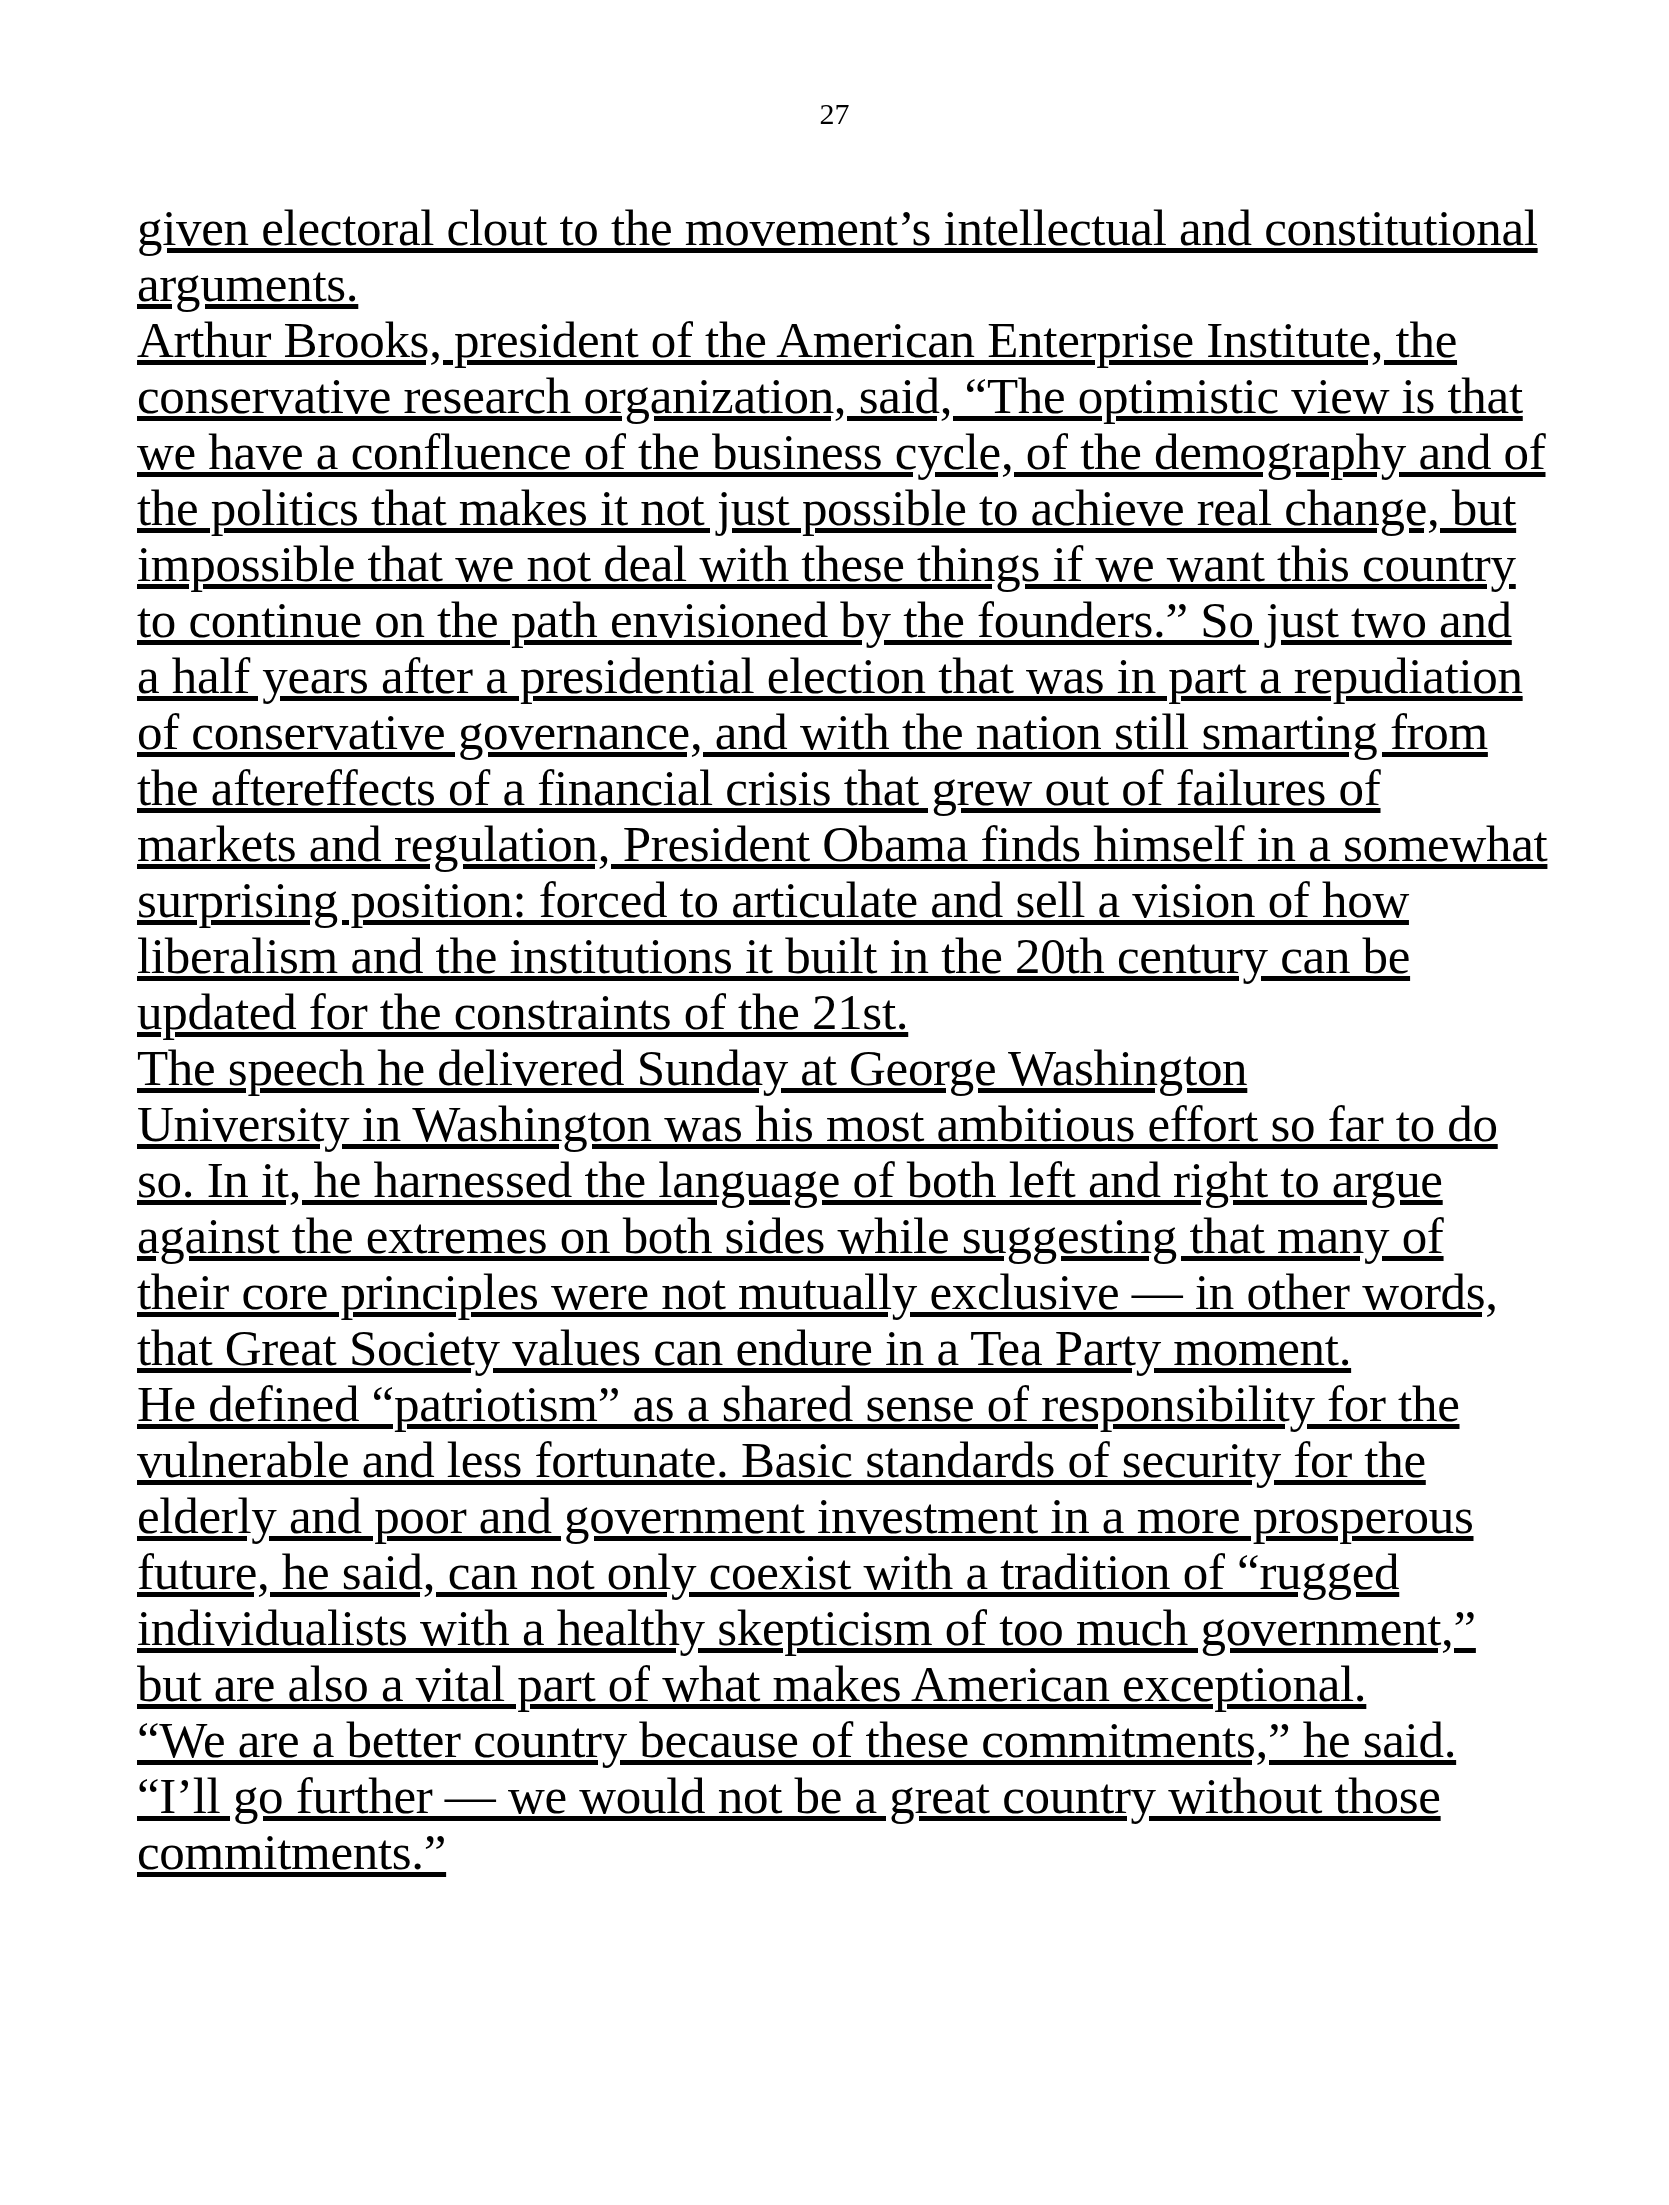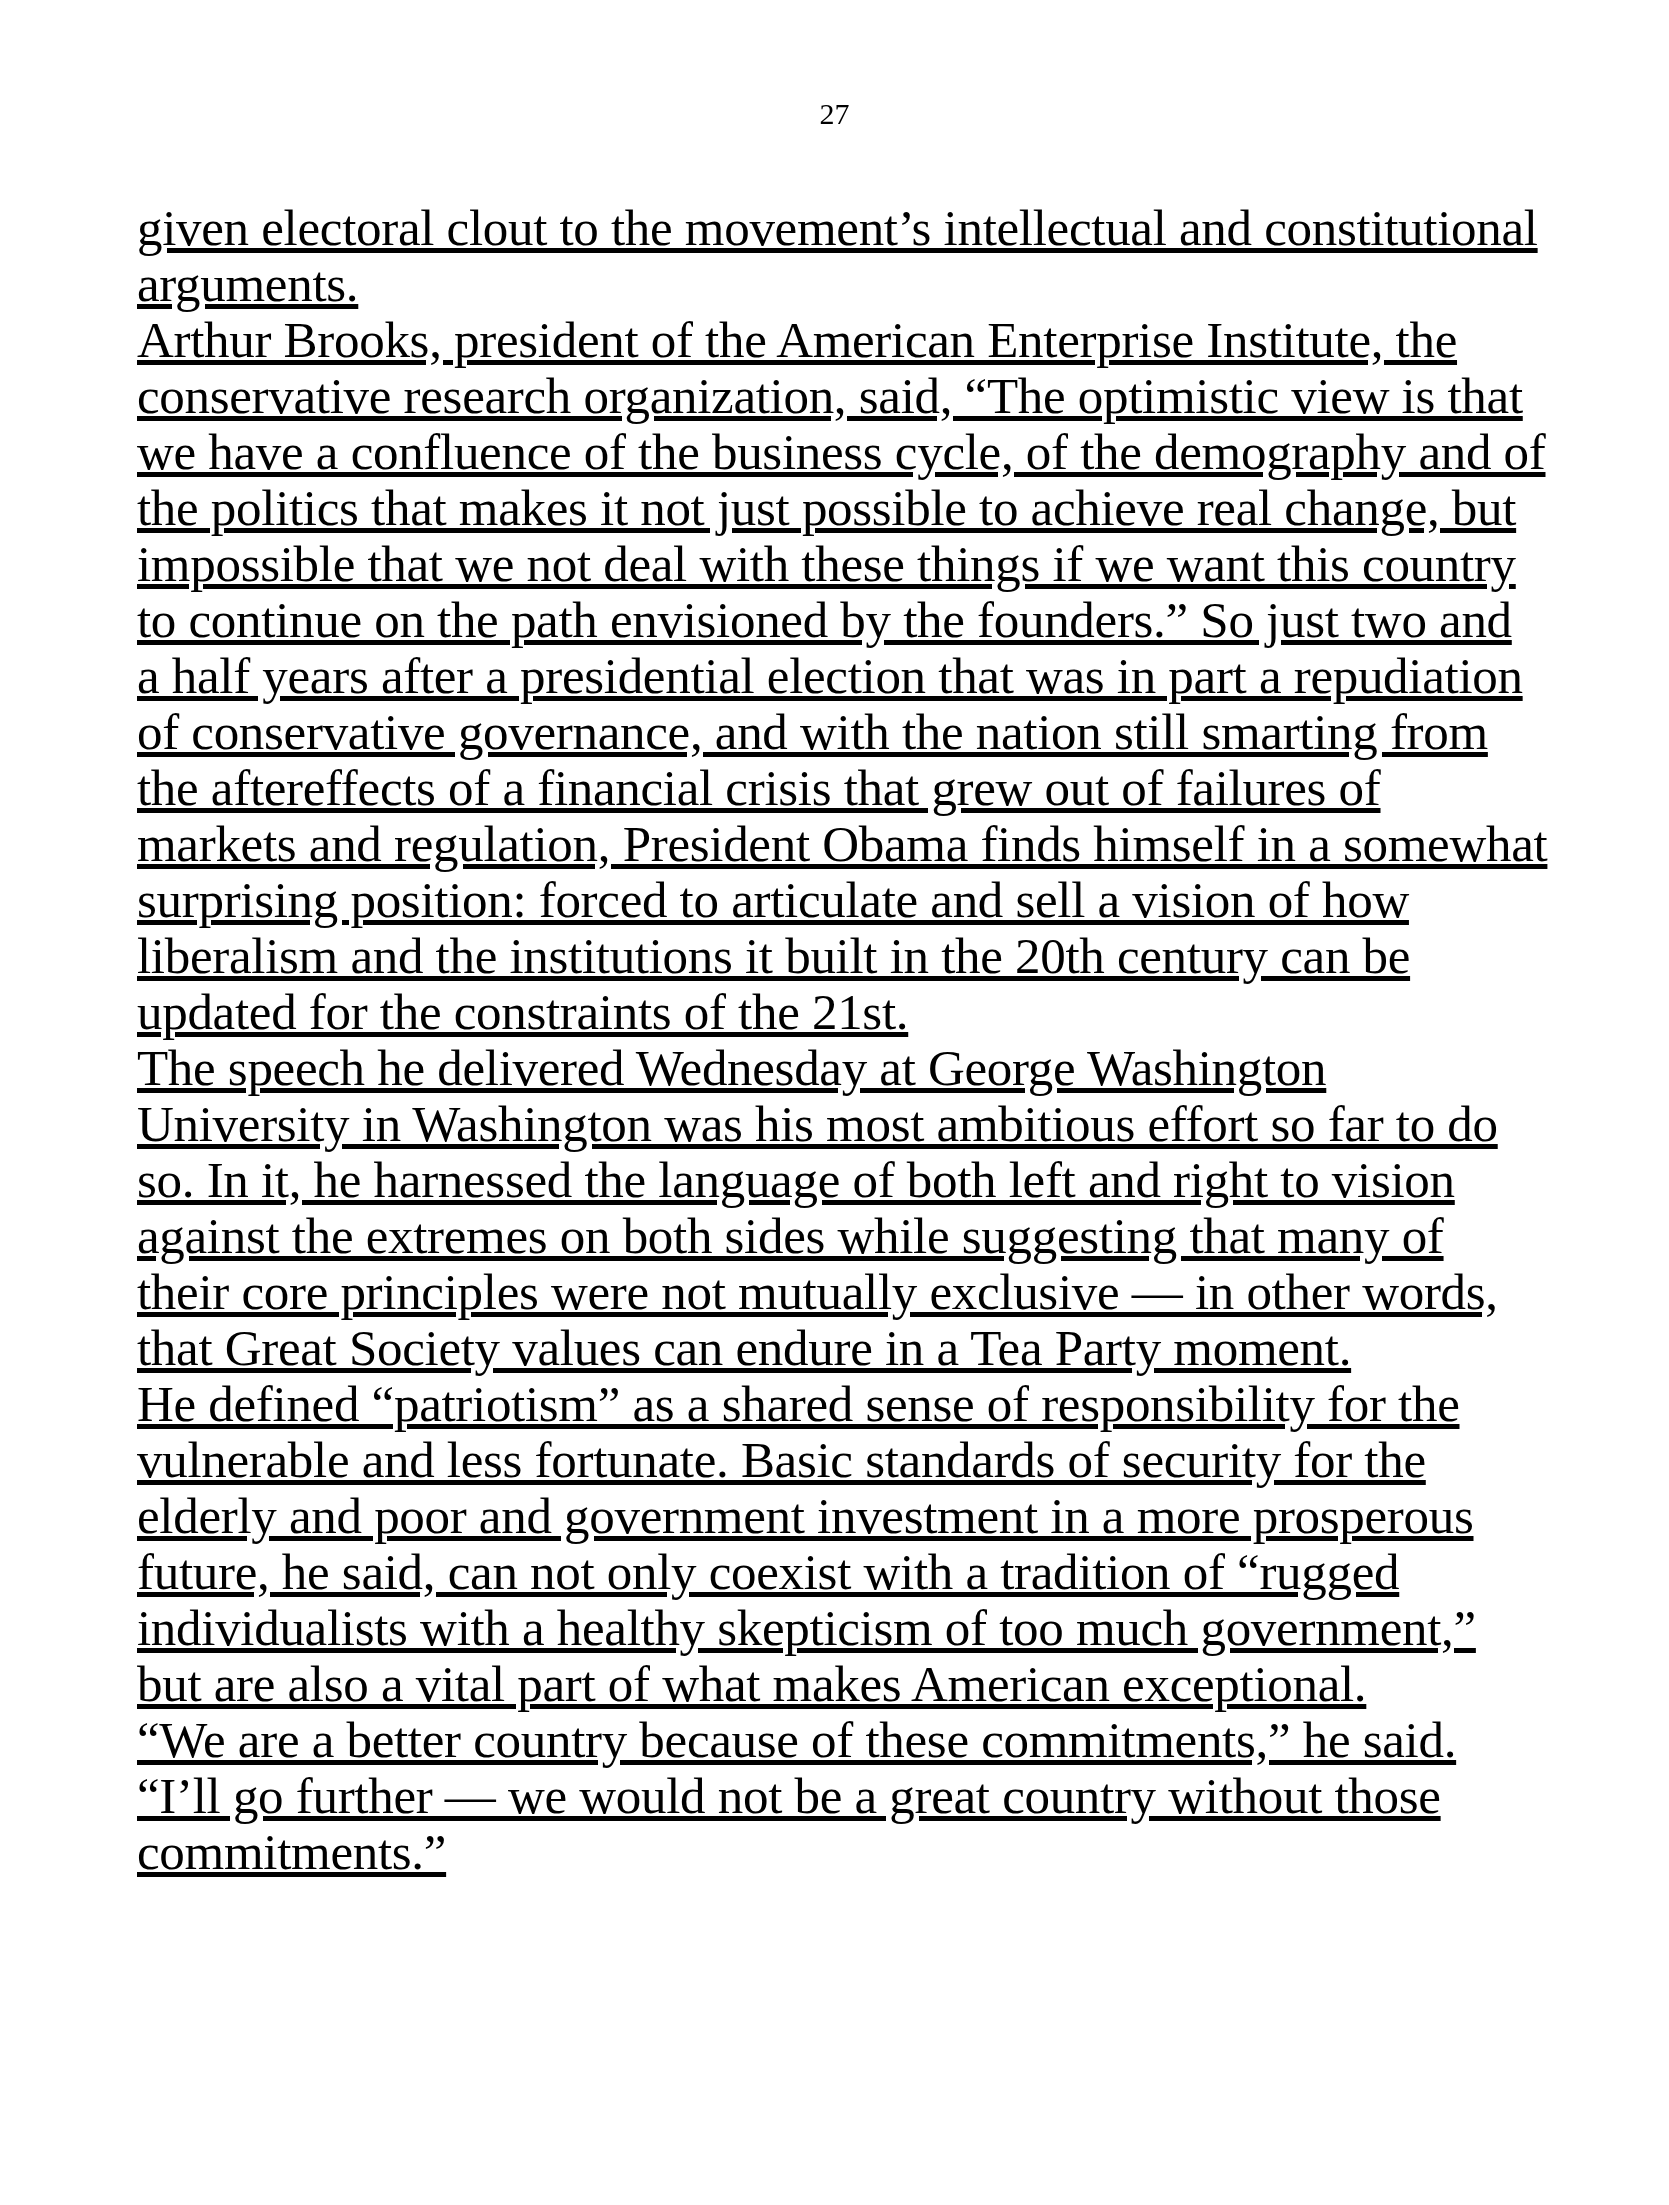--- a/index.html
+++ b/index.html
@@ -66,23 +66,23 @@
       <div class="line">the politics that makes it not just possible to achieve real change, but</div>
       <div class="line">impossible that we not deal with these things if we want this country</div>
       <div class="line">to continue on the path envisioned by the founders.” So just two and</div>
       <div class="line">a half years after a presidential election that was in part a repudiation</div>
       <div class="line">of conservative governance, and with the nation still smarting from</div>
       <div class="line">the aftereffects of a financial crisis that grew out of failures of</div>
       <div class="line">markets and regulation, President Obama finds himself in a somewhat</div>
       <div class="line">surprising position: forced to articulate and sell a vision of how</div>
       <div class="line">liberalism and the institutions it built in the 20th century can be</div>
       <div class="line">updated for the constraints of the 21st.</div>
-      <div class="line">The speech he delivered Wednesday at George Washington</div>
+      <div class="line">The speech he delivered Sunday at George Washington</div>
       <div class="line">University in Washington was his most ambitious effort so far to do</div>
-      <div class="line">so. In it, he harnessed the language of both left and right to vision</div>
+      <div class="line">so. In it, he harnessed the language of both left and right to argue</div>
       <div class="line">against the extremes on both sides while suggesting that many of</div>
       <div class="line">their core principles were not mutually exclusive — in other words,</div>
       <div class="line">that Great Society values can endure in a Tea Party moment.</div>
       <div class="line">He defined “patriotism” as a shared sense of responsibility for the</div>
       <div class="line">vulnerable and less fortunate. Basic standards of security for the</div>
       <div class="line">elderly and poor and government investment in a more prosperous</div>
       <div class="line">future, he said, can not only coexist with a tradition of “rugged</div>
       <div class="line">individualists with a healthy skepticism of too much government,”</div>
       <div class="line">but are also a vital part of what makes American exceptional.</div>
       <div class="line">“We are a better country because of these commitments,” he said.</div>

